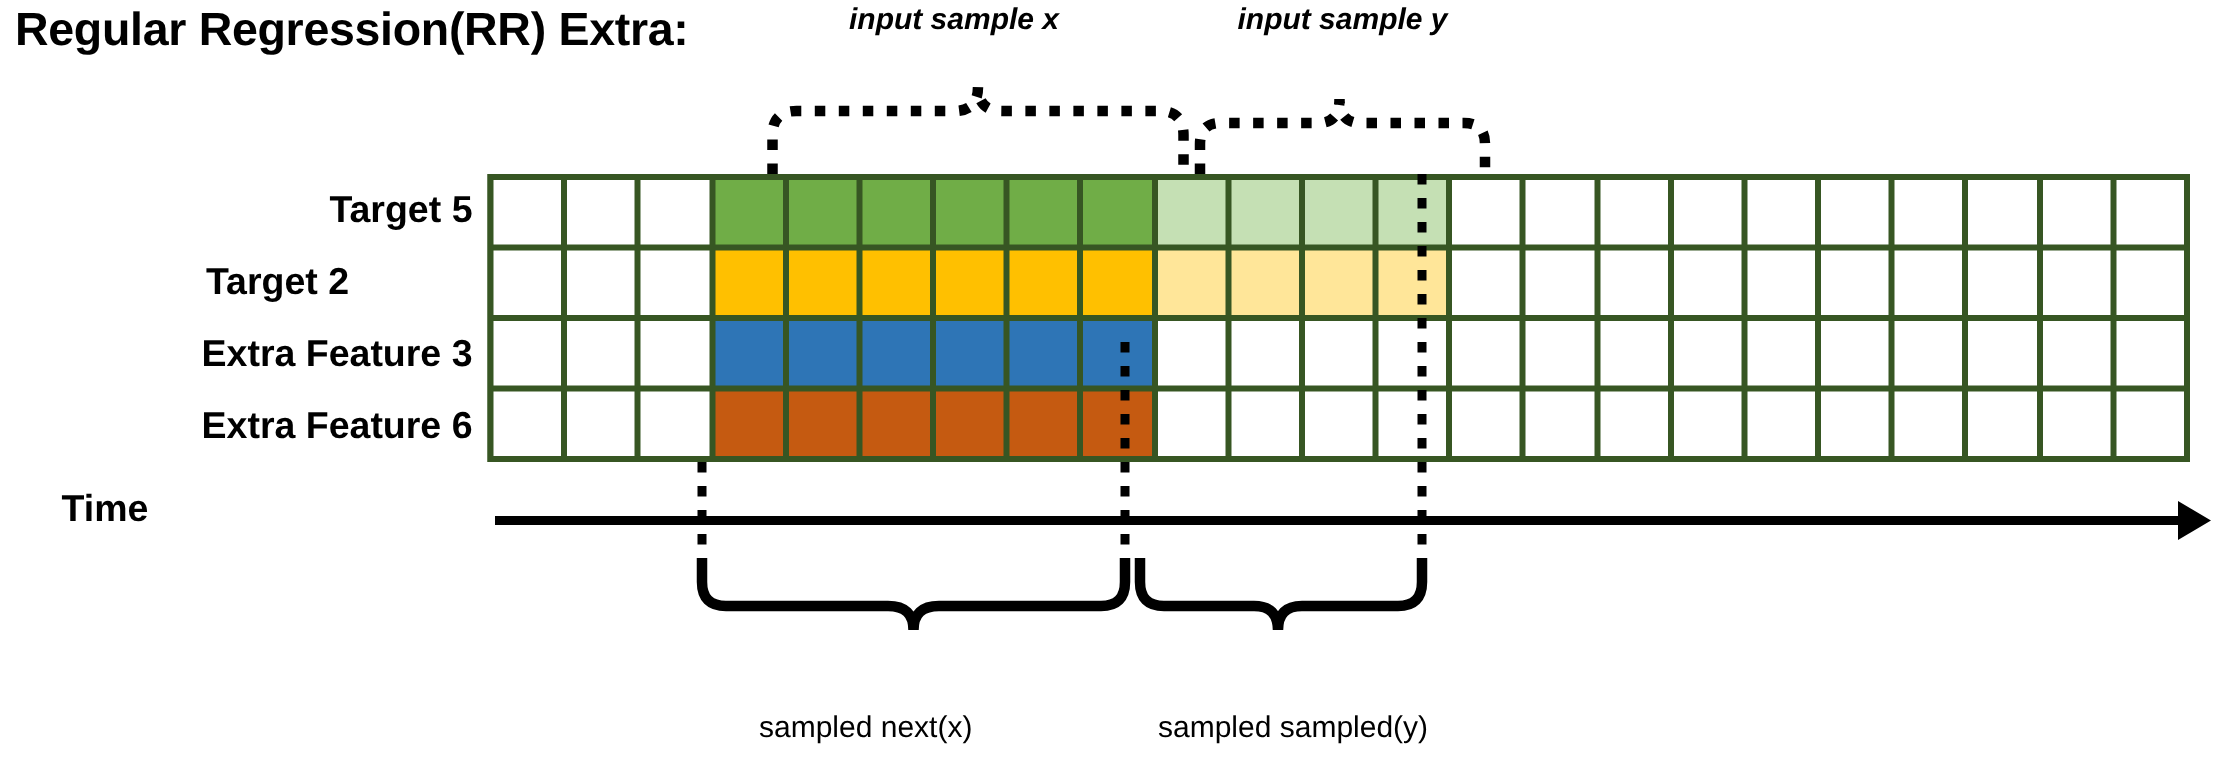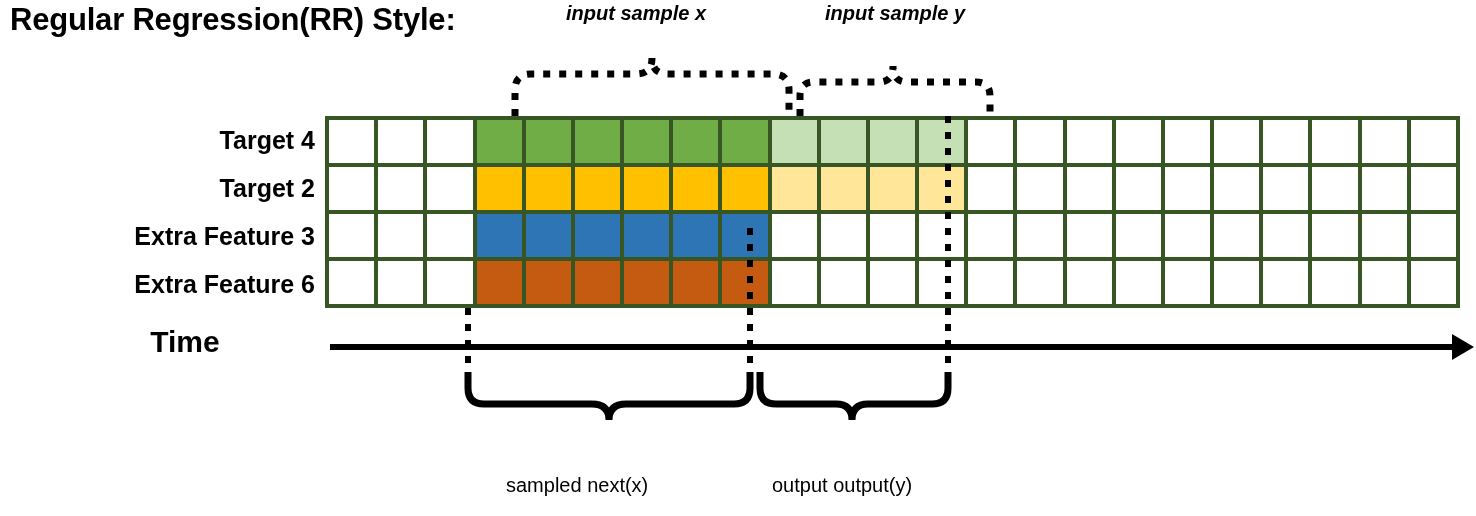--- a/index.html
+++ b/index.html
@@ -23,65 +23,65 @@
   }
   #label-next-sample-x{left:506px;top:2px;width:260px;}
   #label-next-sample-y{left:770px;top:2px;width:250px;}
 
   
   .row-label{
     font-size:25px;font-weight:bold;color:#000;white-space:nowrap;
     text-align:right;width:260px;left:55px;height:48px;line-height:48px;
   }
   #row-label-0{top:116px;}
-  #row-label-1{top:164px;}
+  #row-label-1{top:164px;text-align:center;}
   #row-label-2{top:212px;}
   #row-label-3{top:260px;}
 
   
   #grid{
     left:325px;top:116px;width:1135px;height:192px;
     background:#375623;
     display:flex;flex-direction:column;
     border:4px solid #375623;box-sizing:border-box;
   }
   .grid-row{display:flex;flex:1;gap:4px;margin-bottom:4px;}
   .grid-row:last-child{margin-bottom:0;}
   .cell{flex:1;background:#ffffff;}
 
   
   #time-label{
-    left:55px;top:325px;width:260px;text-align:center;
-    font-size:30px;font-weight:bold;color:#000;
+    left:41px;top:325px;width:260px;text-align:left;
+    font-size:25px;font-weight:bold;color:#000;
   }
   #time-axis-line{left:330px;top:344px;width:1130px;height:6px;background:#000;}
   #time-axis-arrow{
     left:1452px;top:334px;width:0;height:0;
     border-top:13px solid transparent;border-bottom:13px solid transparent;
     border-left:22px solid #000;
   }
 
   
   .caption{
     font-size:20px;color:#000;line-height:25px;white-space:pre;
   }
   #caption-input{left:506px;top:423px;}
   #caption-output{left:772px;top:423px;}
 
   svg.overlay{left:0;top:0;width:1476px;height:516px;pointer-events:none;}
 </style>
 </head>
 <body>
 
-<div class="abs" id="page-title">Regular Regression(RR) Style:</div>
+<div class="abs" id="page-title">Regular Regression(RR) Extra:</div>
 
 <div class="abs brace-label-top" id="label-next-sample-x">input sample x</div>
 <div class="abs brace-label-top" id="label-next-sample-y">input sample y</div>
 
-<div class="abs row-label" id="row-label-0">Target 4</div>
+<div class="abs row-label" id="row-label-0">Target 5</div>
 <div class="abs row-label" id="row-label-1">Target 2</div>
 <div class="abs row-label" id="row-label-2">Extra Feature 3</div>
 <div class="abs row-label" id="row-label-3">Extra Feature 6</div>
 
 <div class="abs" id="grid" style="background: rgb(55, 86, 35); border-color: rgb(55, 86, 35);">
     <div class="grid-row">
       <div class="cell" style="background: rgb(255, 255, 255);"></div>
       <div class="cell" style="background: rgb(255, 255, 255);"></div>
       <div class="cell" style="background: rgb(255, 255, 255);"></div>
       <div class="cell" style="background: rgb(112, 173, 71);"></div>
@@ -185,21 +185,21 @@
 <div class="abs" id="time-label">Time</div>
 <div class="abs" id="time-axis-line"></div>
 <div class="abs" id="time-axis-arrow"></div>
 
 <div class="abs caption" id="caption-input">
   <div>sampled next(x)</div>
   
   
 </div>
 <div class="abs caption" id="caption-output">
-  <div>output output(y)</div>
+  <div>sampled sampled(y)</div>
   
   
 </div>
 
 <svg class="abs overlay" id="annotations" viewBox="0 0 1476 516">
 
   <g stroke="#000" stroke-width="6" stroke-dasharray="7,9" stroke-linecap="butt" fill="none">
     <line x1="468" y1="308" x2="468" y2="372"></line>
     <line x1="750" y1="228" x2="750" y2="308"></line>
     <line x1="750" y1="308" x2="750" y2="372"></line>

